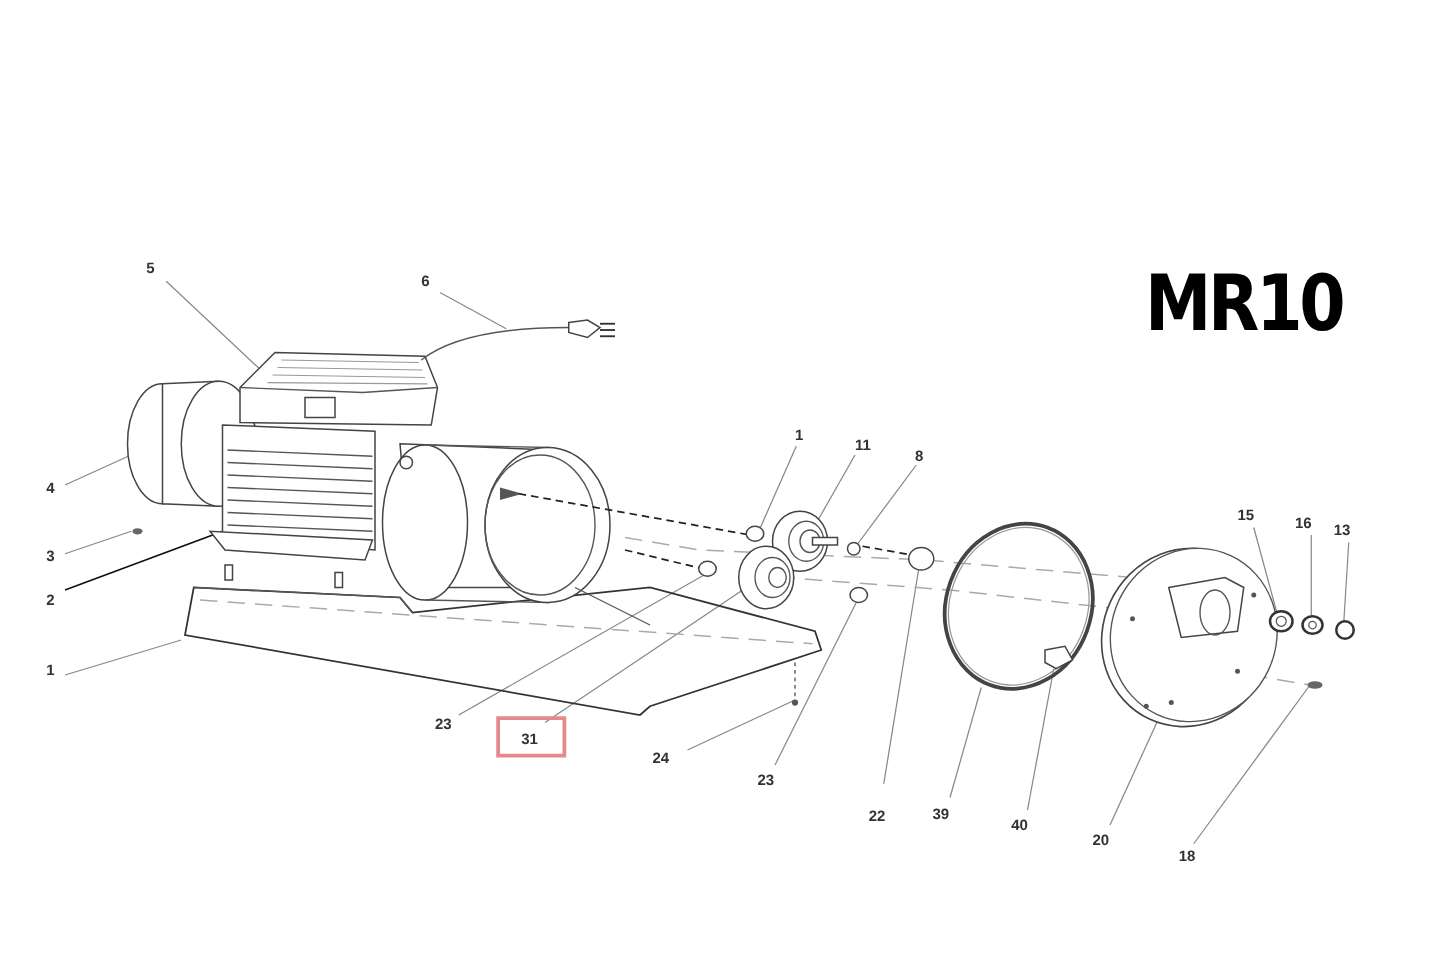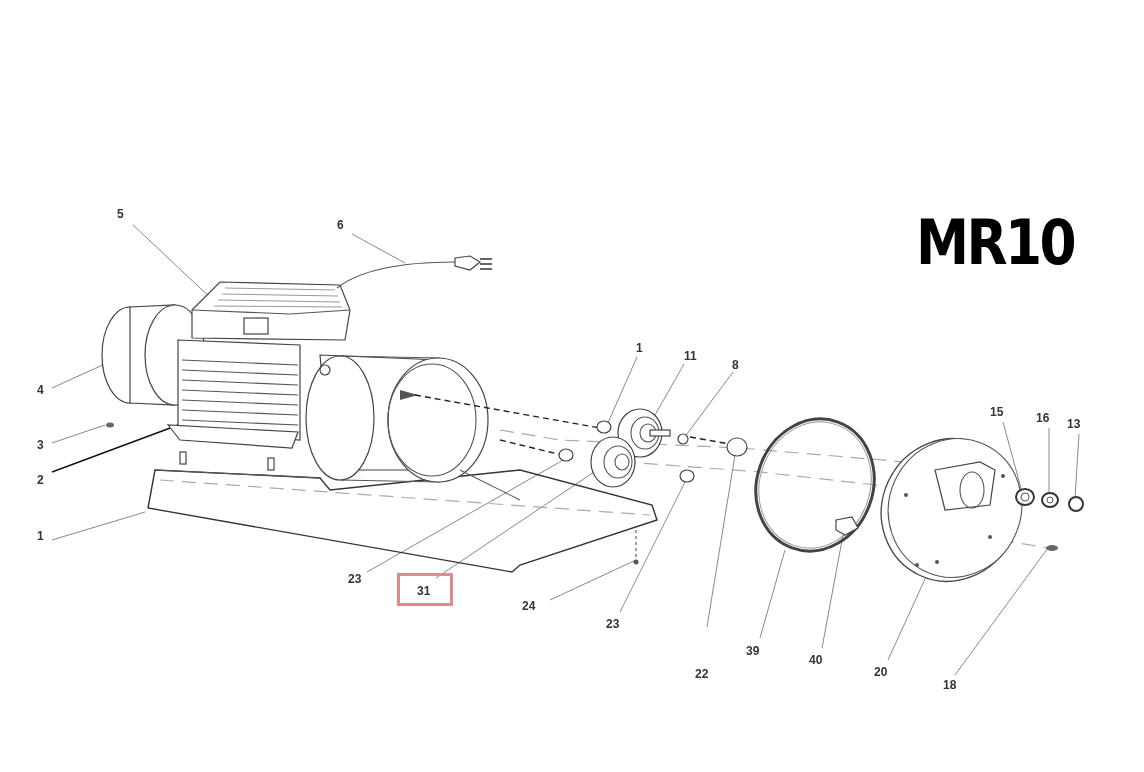--- a/index.html
+++ b/index.html
@@ -175,18 +175,18 @@
   <div class="callout" style="left:636px;top:342px">1</div>
   <div class="callout" style="left:684px;top:350px">11</div>
   <div class="callout" style="left:732px;top:359px">8</div>
   <div class="callout" style="left:990px;top:406px">15</div>
   <div class="callout" style="left:1036px;top:412px">16</div>
   <div class="callout" style="left:1067px;top:418px">13</div>
   <div class="callout" style="left:943px;top:679px">18</div>
   <div class="callout" style="left:874px;top:666px">20</div>
   <div class="callout" style="left:809px;top:654px">40</div>
   <div class="callout" style="left:746px;top:645px">39</div>
-  <div class="callout" style="left:695px;top:668px">22</div>
+  <div class="callout" style="left:695px;top:647px">22</div>
   <div class="callout" style="left:348px;top:573px">23</div>
   <div class="callout" style="left:606px;top:618px">23</div>
   <div class="callout" style="left:522px;top:600px">24</div>
   <div class="callout" style="left:417px;top:585px">31</div>
 </div>
 
 </body></html>

